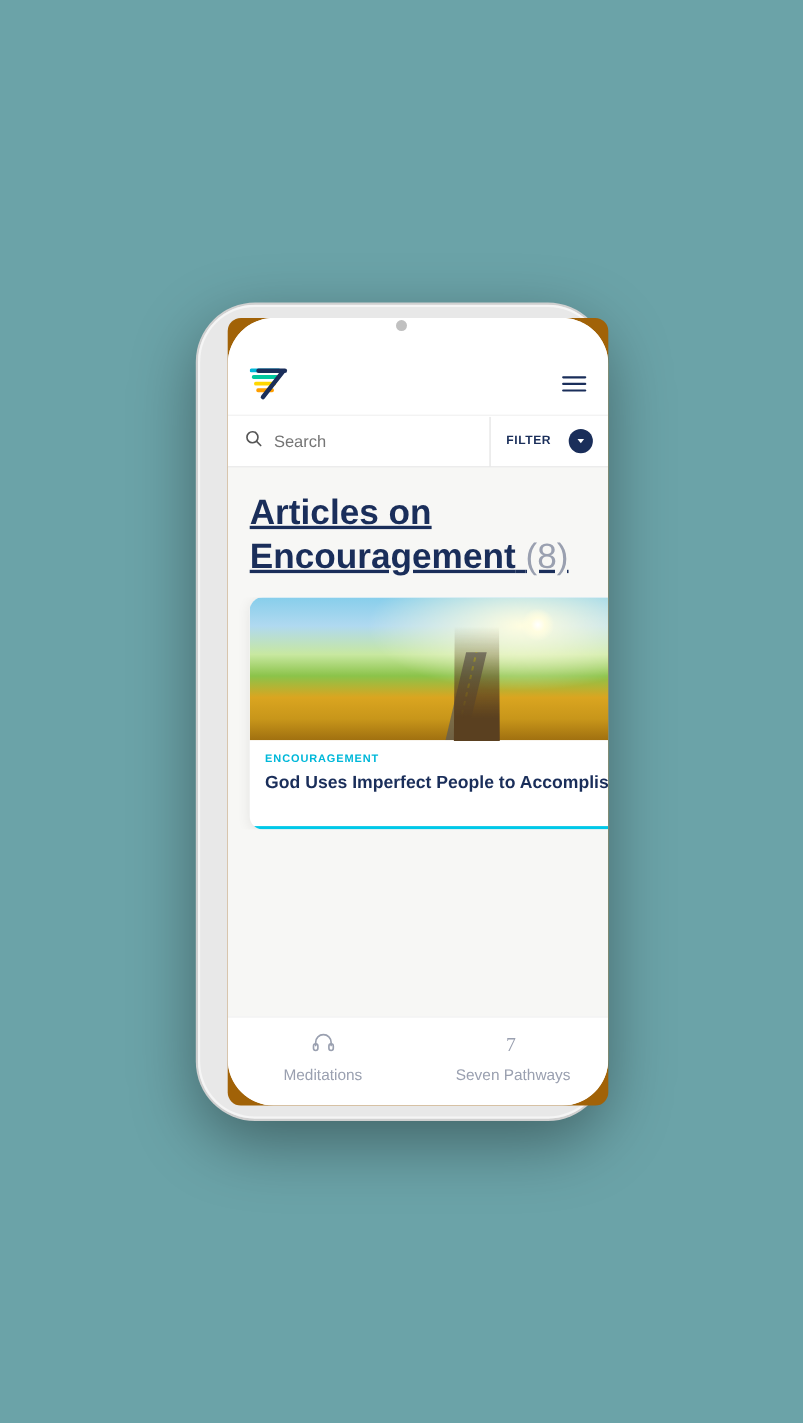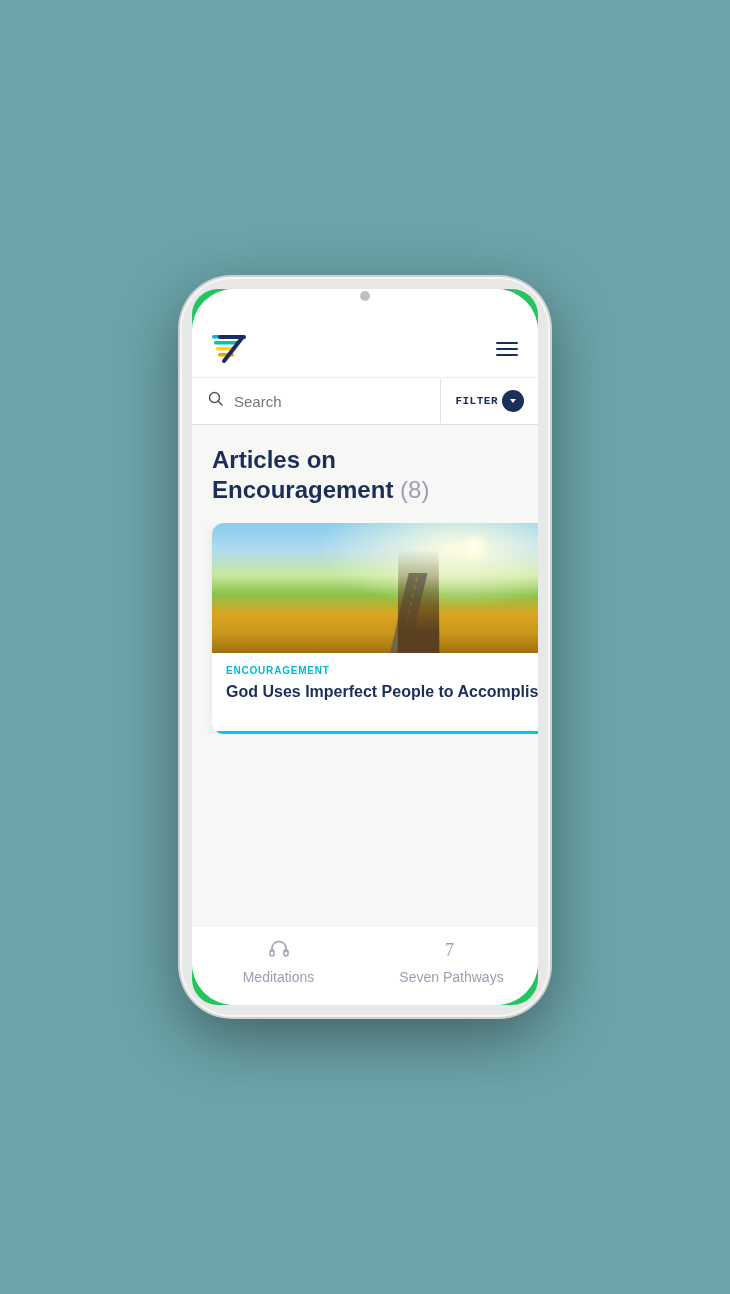--- a/index.html
+++ b/index.html
@@ -22,26 +22,27 @@
       box-shadow:
         0 0 0 2px #d0d0d0,
         0 20px 60px rgba(0,0,0,0.4),
         inset 0 0 0 2px #f5f5f5;
       position: relative;
     }
 
     .phone-inner {
       width: 100%;
       height: 100%;
-      background: #22c55e;
-      border-radius: 26px;
+      background: #a16207;
+      border-radius: 12px;
       overflow: hidden;
       display: flex;
       flex-direction: column;
       position: relative;
+      margin-left: 15px;
     }
 
     .phone-camera {
       position: absolute;
       top: 14px;
       left: 50%;
       transform: translateX(-50%);
       width: 10px;
       height: 10px;
       background: #c0c0c0;
@@ -119,23 +120,22 @@
       font-size: 15px;
       color: #888;
       background: transparent;
       width: 100%;
     }
 
     .filter-section {
       display: flex;
       align-items: center;
       padding: 12px 14px;
-      gap: 4px;
+      gap: 16px;
       cursor: pointer;
-      font-family: Liberation Mono, monospace;
     }
 
     .filter-label {
       font-size: 11px;
       font-weight: 700;
       color: #1a2e5a;
       letter-spacing: 0.5px;
     }
 
     .filter-arrow {
@@ -152,25 +152,26 @@
 
     
     .main-content {
       flex: 1;
       overflow: hidden;
       background: #f7f7f5;
       padding: 20px 20px 0;
     }
 
     .section-title {
-      font-size: 24px;
+      font-size: 32px;
       font-weight: 600;
       color: #1a2e5a;
       line-height: 1.25;
       margin-bottom: 18px;
+      text-decoration: underline;
     }
 
     .section-count {
       color: #9aa0b0;
       font-weight: 400;
     }
 
     
     .cards-scroll {
       display: flex;

